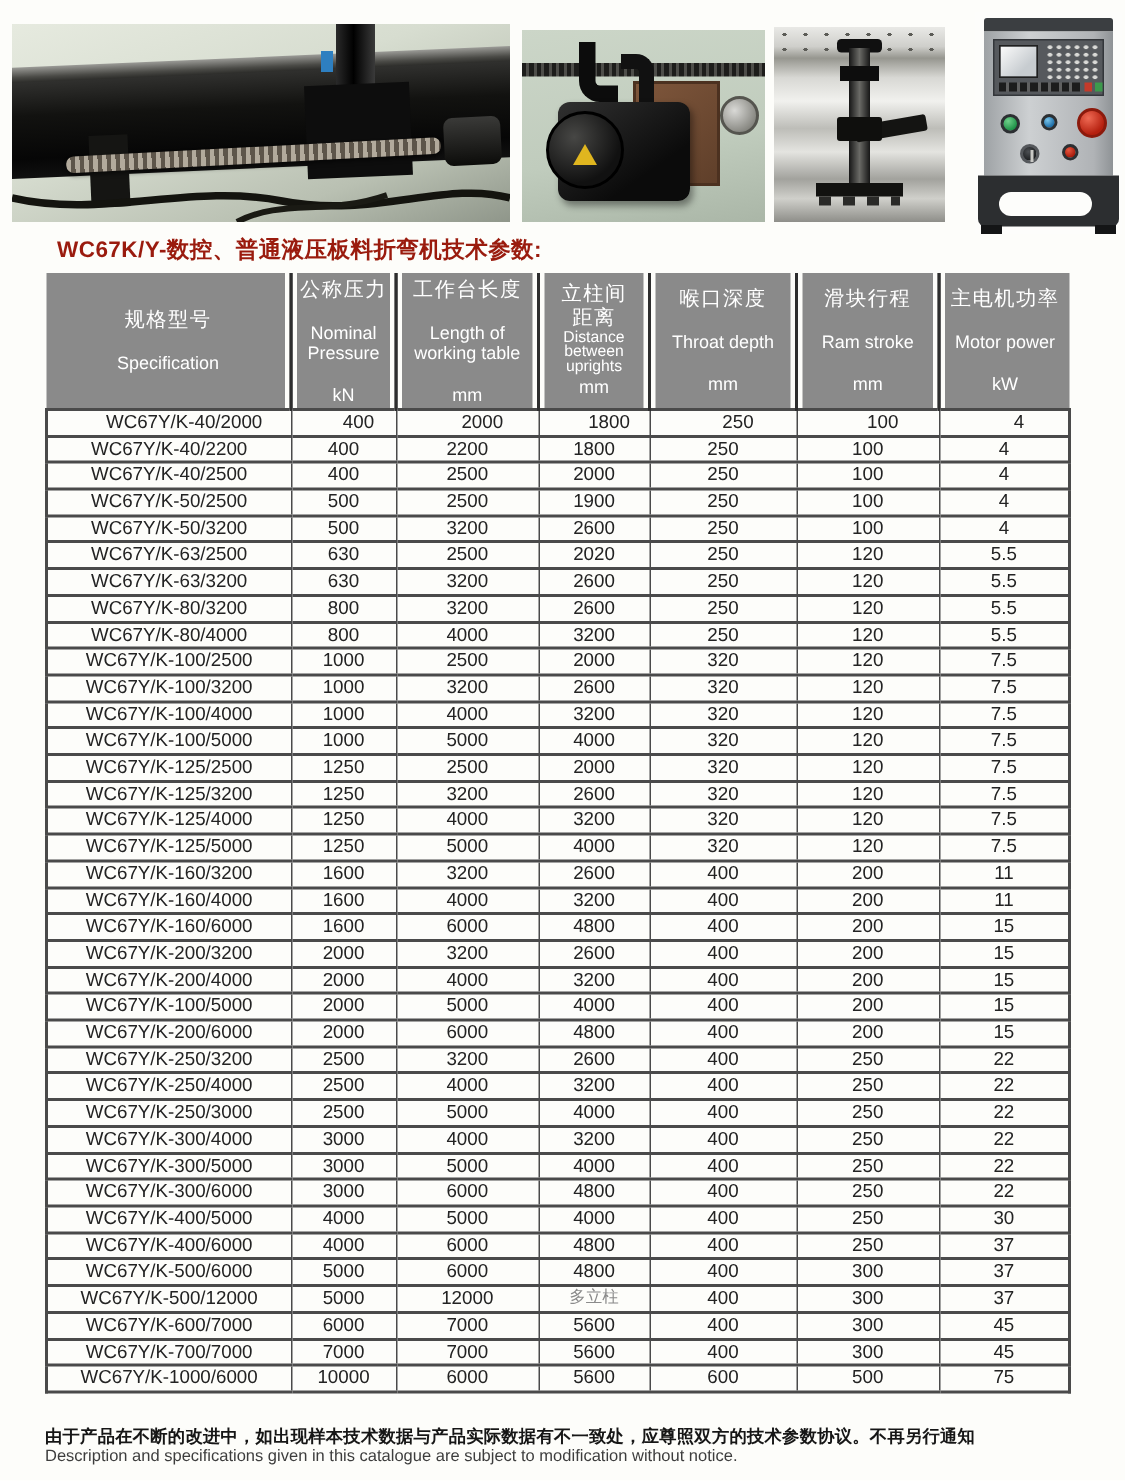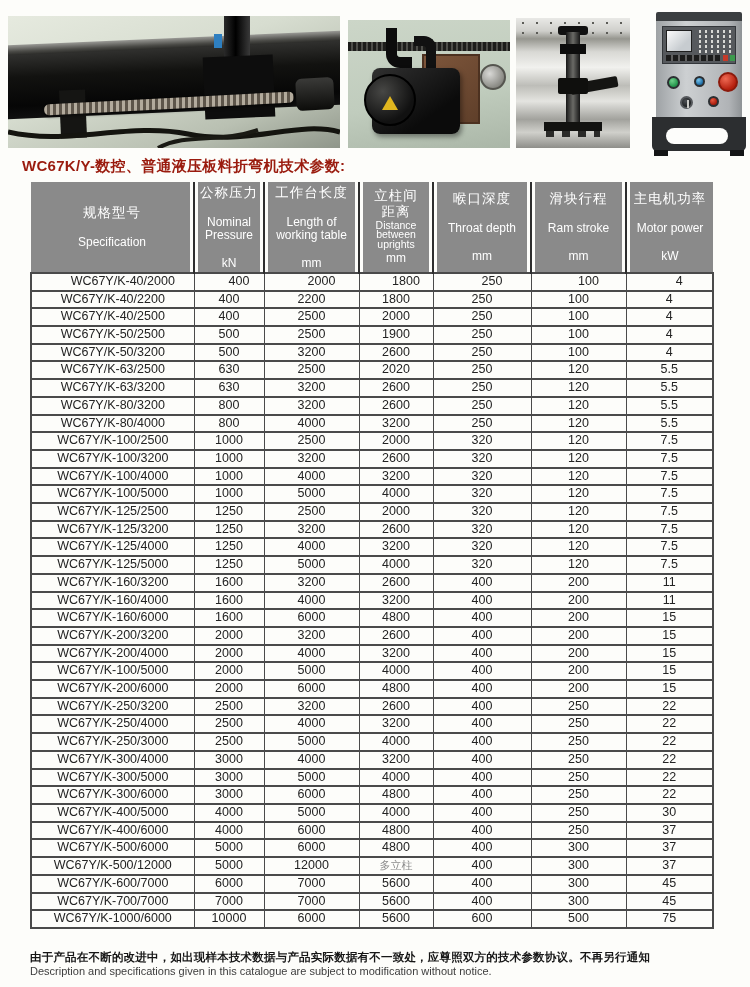--- a/index.html
+++ b/index.html
@@ -79,21 +79,21 @@
   .p4-red   { left:68px; top:64px; width:20px; height:20px; background:radial-gradient(circle at 35% 30%,#ef6a54,#b5200f 70%); border:2px solid #8c1a0c; }
   .p4-key   { left:30px; top:88px; width:13px; height:13px; background:radial-gradient(circle at 40% 35%,#4c4f53,#1b1d1f 75%); border:2px solid #55585c; }
   .p4-key::after { content:""; position:absolute; left:5px; top:2px; width:2px; height:8px; background:#c9c9c6; }
   .p4-red2  { left:58px; top:88px; width:11px; height:11px; background:radial-gradient(circle at 35% 30%,#e8563f,#a81d0d 70%); border:2px solid #2c2f32; }
   .p4-base { position:absolute; left:2px; top:109px; width:94px; height:34px; background:#2c2e30; border-radius:0 0 5px 5px; }
   .p4-handle { position:absolute; left:16px; top:120px; width:62px; height:16px; background:#fdfdfb; border-radius:9px; }
   .p4-foot-l,.p4-foot-r { position:absolute; bottom:0; width:14px; height:6px; background:#141516; }
   .p4-foot-l { left:4px; } .p4-foot-r { right:4px; }
 
   
-  .title { position:absolute; left:22px; top:157px; font-size:15px; font-weight:bold;
+  .title { position:absolute; left:38px; top:157px; font-size:15px; font-weight:bold;
     color:#9a1b0e; letter-spacing:.3px; white-space:nowrap; }
 
   
   .spec-table { position:absolute; left:30px; top:182px; width:682px;
     border-collapse:collapse; table-layout:fixed; }
   .spec-table col.c0{width:163px;} .spec-table col.c1{width:70px;} .spec-table col.c2{width:95px;}
   .spec-table col.c3{width:74px;} .spec-table col.c4{width:98px;} .spec-table col.c5{width:95px;}
   .spec-table col.c6{width:87px;}
 
   thead th { height:75px; background:#8a8a8a; color:#ffffff; font-weight:normal;

